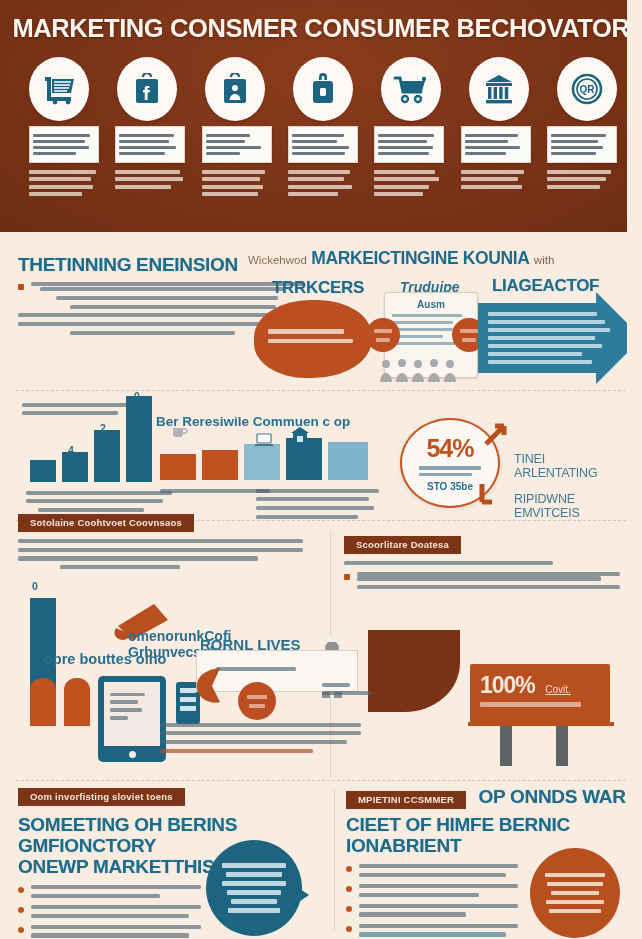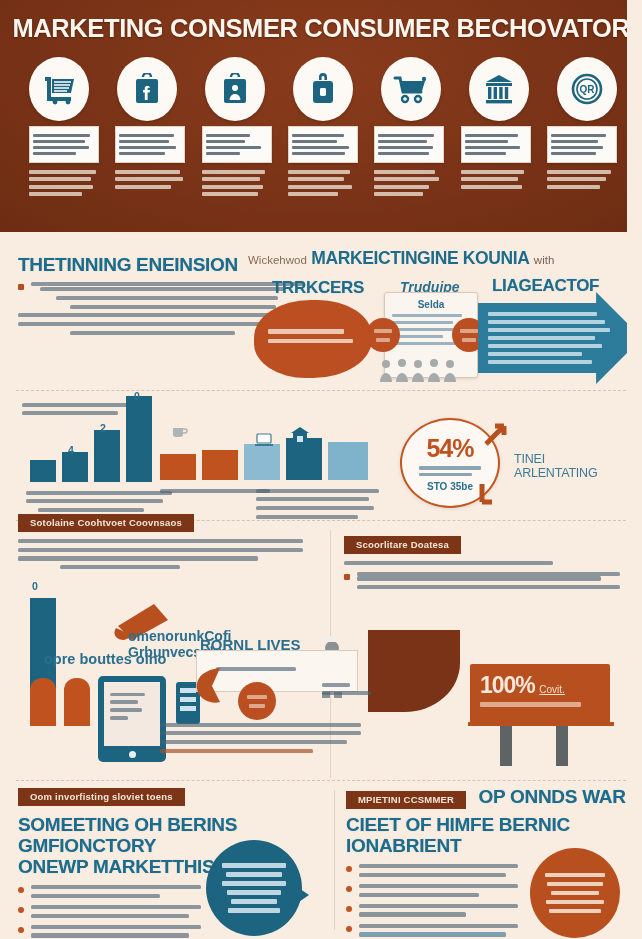--- a/index.html
+++ b/index.html
@@ -374,21 +374,21 @@
   <div class="pill-cloud" style="left:254px;top:300px;width:118px;height:78px;">
     <div style="padding:24px 14px 0 14px;">
       <div class="sr">Isapiare friv</div>
       <div class="blur-ln" style="width:84%"></div>
       <div class="sr">xOD Conmmern</div>
       <div class="blur-ln" style="width:94%"></div>
     </div>
   </div>
 
   <div class="doc-card" style="left:384px;top:292px;width:78px;height:72px;padding:6px 7px;">
-    <div style="color:#2a6f8e;font-size:10px;font-weight:bold;text-align:center;filter:blur(.35px);">Selda</div>
+    <div style="color:#2a6f8e;font-size:10px;font-weight:bold;text-align:center;filter:blur(.35px);">Ausm</div>
     <div class="doc-ln" style="width:90%"></div>
       <div class="doc-ln" style="width:78%"></div>
     <div class="doc-ln" style="width:88%"></div>
       <div class="doc-ln" style="width:66%"></div>
     <div class="doc-ln" style="width:82%"></div>
   </div>
   <svg class="sec" style="left:378px;top:356px;" width="96" height="26" viewBox="0 0 96 26">
     <g fill="#a7aaab">
       <circle cx="8" cy="8" r="4"></circle>
         <path d="M2 26c0-5 2.8-9 6-9s6 4 6 9z"></path>
@@ -453,20 +453,23 @@
   </div>
   <div class="sec" style="left:26px;top:486px;width:152px;">
     <div class="sr">Tornhol uendunofc vrercat</div>
     <div class="body-ln" style="width:96%"></div>
     <div class="sr">sarsoqusrra sitspotingtonsctrer</div>
     <div class="body-ln" style="width:90%"></div>
     <div class="sr">encers lsend cditvar</div>
     <div class="body-ln" style="width:70%;margin-left:12px;"></div>
   </div>
 
+  <div class="sec" style="left:156px;top:412px;">
+    <span style="color:#2a6f8e;font-size:13.5px;font-weight:bold;filter:blur(.3px);">Ber Reresiwile Commuen c op</span>
+  </div>
   <div class="sec" style="left:160px;top:430px;width:230px;height:50px;">
     <div class="bar orange" style="left:0;width:36px;height:26px;"></div>
     <div class="bar orange" style="left:42px;width:36px;height:30px;"></div>
     <div class="bar" style="left:84px;width:36px;height:36px;background:#8cbad1;"></div>
     <div class="bar" style="left:126px;width:36px;height:42px;"></div>
     <div class="bar" style="left:168px;width:40px;height:38px;background:#7fb2cb;"></div>
     <svg style="position:absolute;left:10px;top:-6px;" width="18" height="14" viewBox="0 0 18 14">
         <path d="M3 4h10v6a3 3 0 0 1-3 3H6a3 3 0 0 1-3-3z" fill="#b0b3b4"></path>
         <path d="M13 5h2a2 2 0 0 1 0 4h-2" stroke="#b0b3b4" stroke-width="1.4" fill="none"></path>
       </svg>
@@ -506,20 +509,21 @@
     <div style="color:#2a6f8e;font-size:10px;font-weight:bold;filter:blur(.5px);margin-top:2px;">STO 35be</div>
   </div>
   <svg class="sec" style="left:482px;top:420px;" width="30" height="28" viewBox="0 0 30 28">
       <path d="M4 24 L22 6 M22 6h-9 M22 6v9" stroke="#b84f1f" stroke-width="5" fill="none"></path>
     </svg>
   <svg class="sec" style="left:476px;top:480px;" width="28" height="28" viewBox="0 0 28 28">
       <path d="M6 4 L6 22 M6 22h10" stroke="#b84f1f" stroke-width="5" fill="none"></path>
     </svg>
   <div class="sec" style="left:514px;top:452px;">
     <div class="side-label">TINEI ARLENTATING</div>
+    <div class="side-label" style="margin-top:12px;">RIPIDWNE EMVITCEIS</div>
   </div>
 
   <div class="dashline" style="left:16px;top:520px;width:610px;"></div>
 
   <div class="sec" style="left:18px;top:512px;width:300px;">
     <div class="tagbar">Sotolaine Coohtvoet Coovnsaos</div>
     <div style="margin-top:7px;">
       <div class="sr">Enolfeacitat riecut arood  wocconllefiteoftour 3</div>
         <div class="body-ln w95"></div>
       <div class="sr">Sicrtiescucnoioen ovior Enay cucnolor, cavesnrcs</div>
@@ -633,21 +637,21 @@
       <div class="body-ln w95"></div>
     <div class="sr">agnneds ntomoyamiutie ortLbezibteocr vgnfans P4br</div>
       <div class="body-ln w88"></div>
     <div class="sr">mcu SHossene COlffoovtaccrf 27</div>
     <div class="body-ln" style="width:72%;background:#a8512a;opacity:.7;"></div>
   </div>
 
   <div class="billboard" style="left:470px;top:664px;width:140px;height:60px;">
     <div style="padding:8px 10px;">
       <span class="bb-pct">100%</span>
-      <span style="color:#f6e0d0;font-size:10px;filter:blur(.4px);text-decoration:underline;">Covit.</span>
+      <span style="color:#f6e0d0;font-size:10px;filter:blur(.4px);margin-left:6px;text-decoration:underline;">Covit.</span>
       <div class="sr">BIEUTNCOICUT IMSCICES</div>
       <div class="blur-ln" style="width:84%;background:#f7e2d3;height:5px;"></div>
     </div>
   </div>
   <div class="bb-leg" style="left:500px;top:724px;width:12px;height:42px;"></div>
   <div class="bb-leg" style="left:556px;top:724px;width:12px;height:42px;"></div>
   <div class="sec" style="left:468px;top:722px;width:146px;height:4px;background:#b84f1f;"></div>
 
   <div class="dashline" style="left:16px;top:780px;width:610px;"></div>
 

